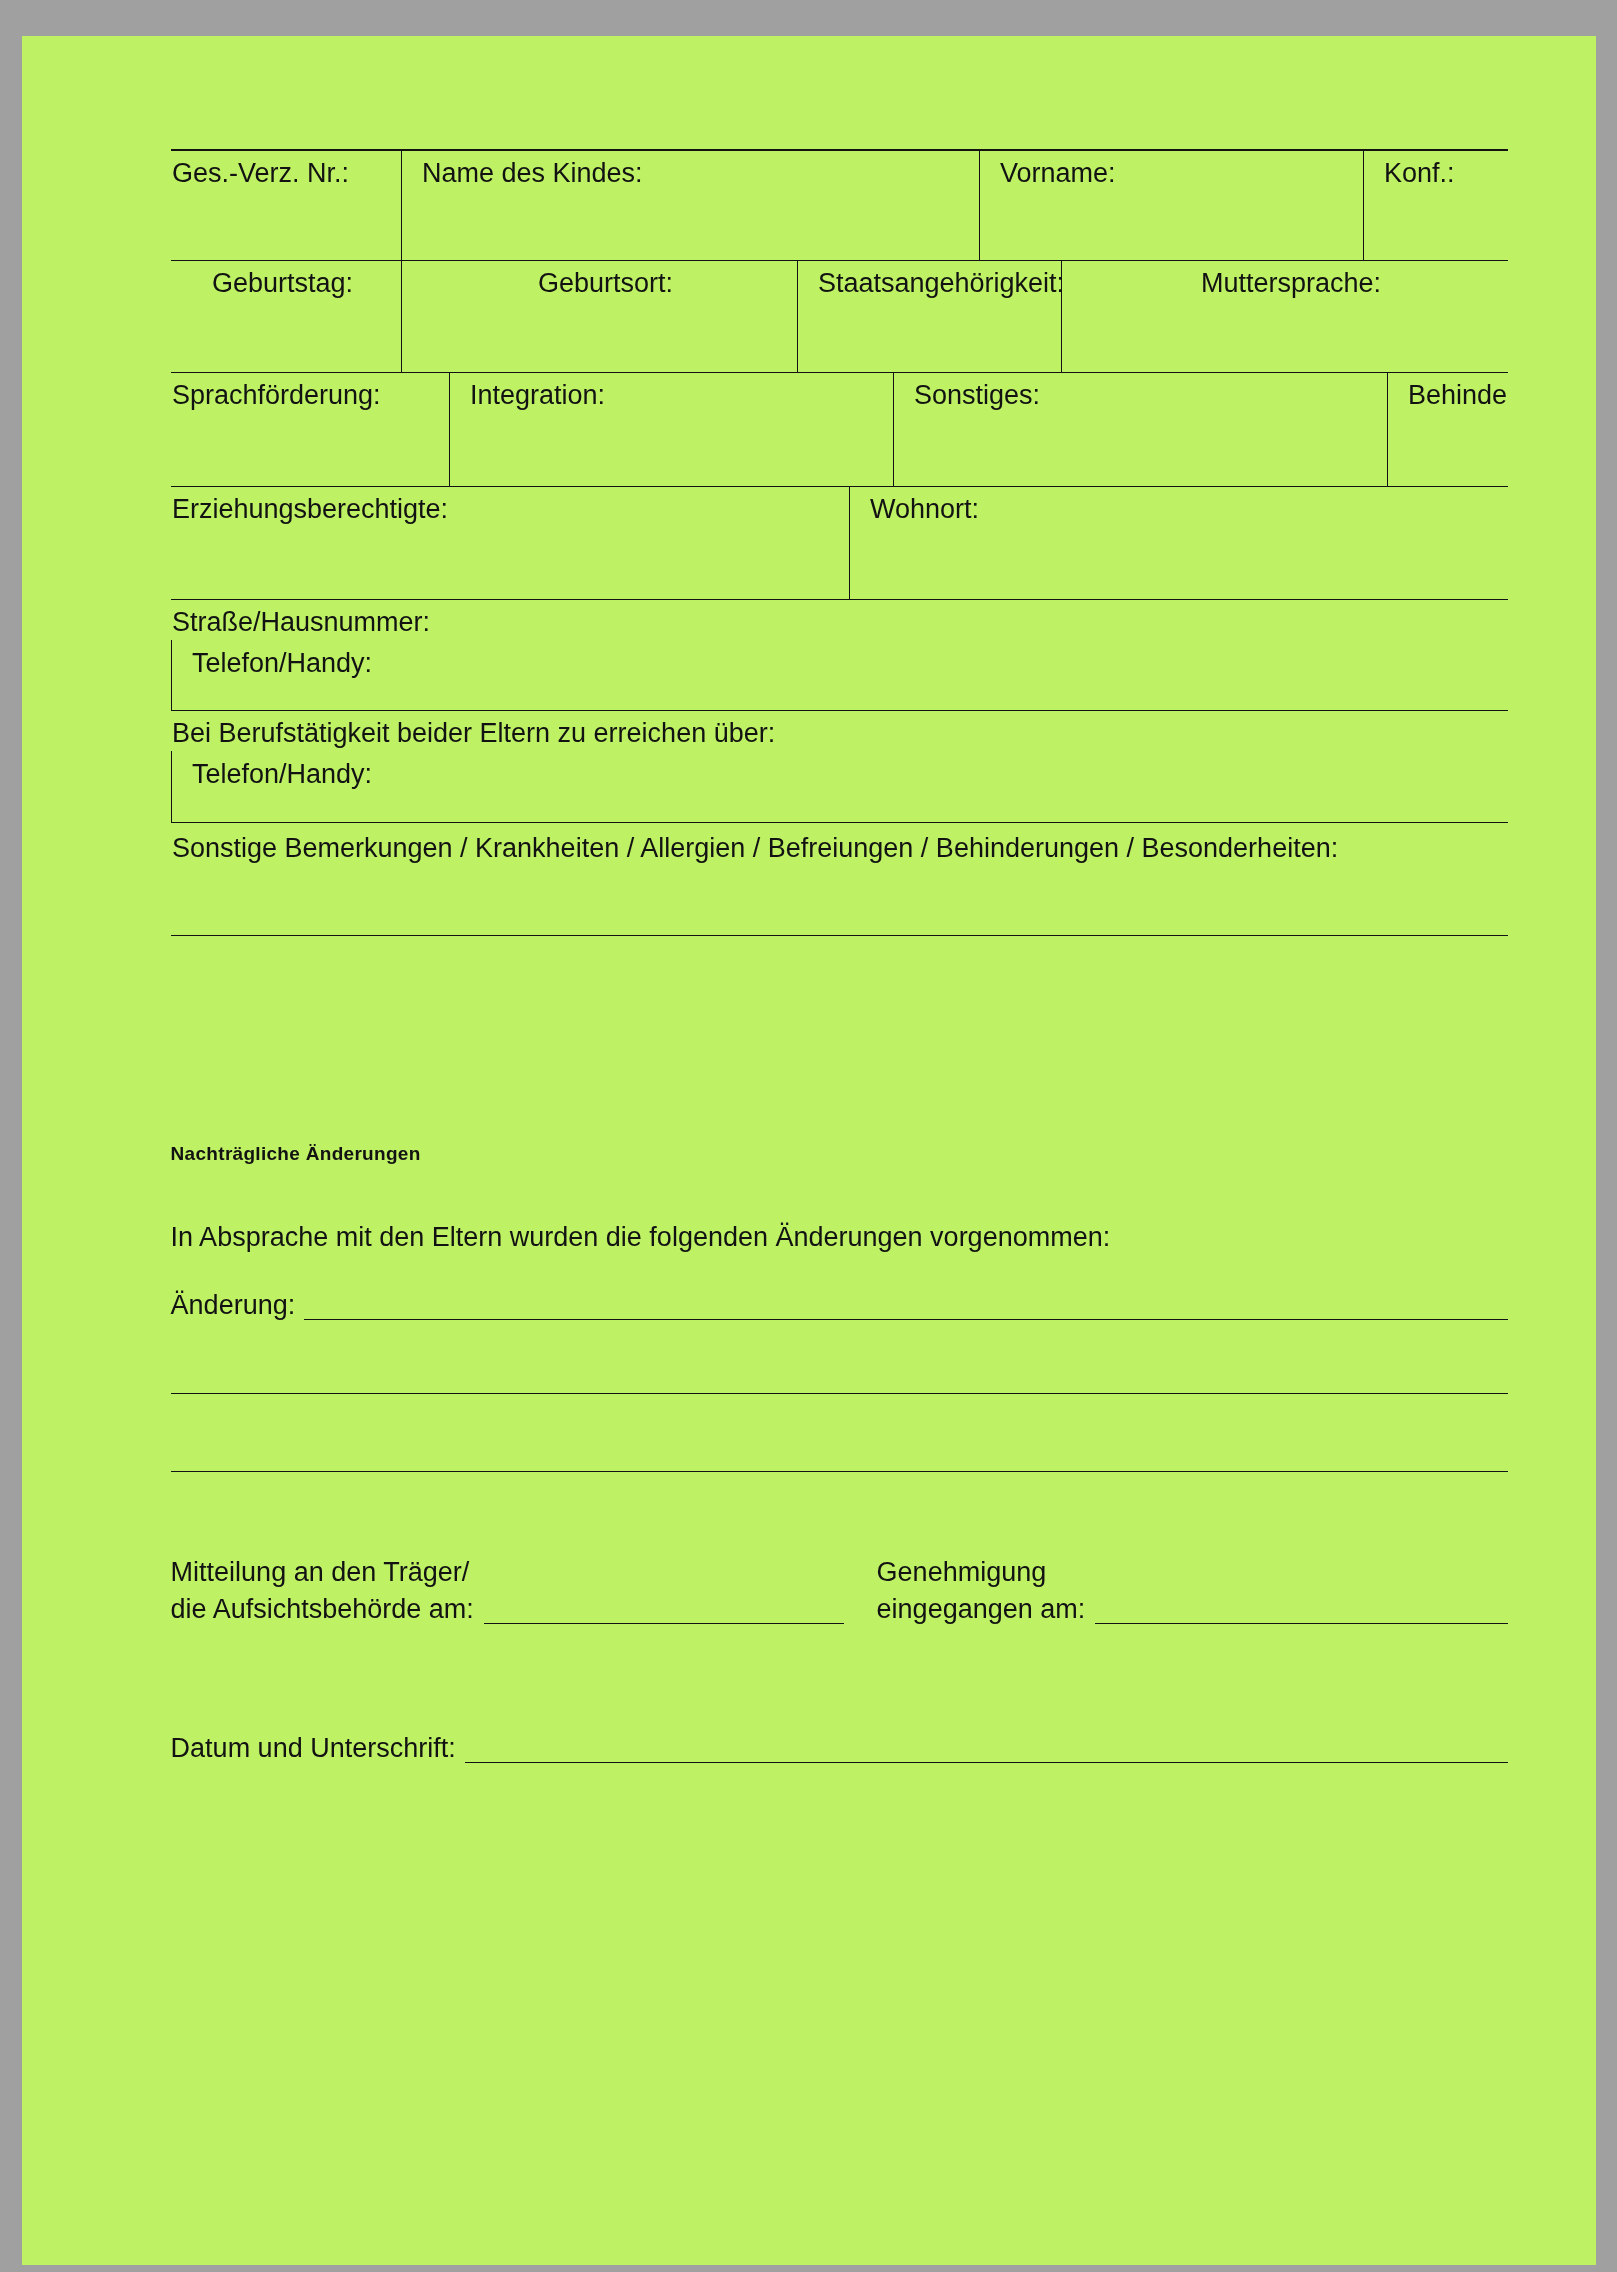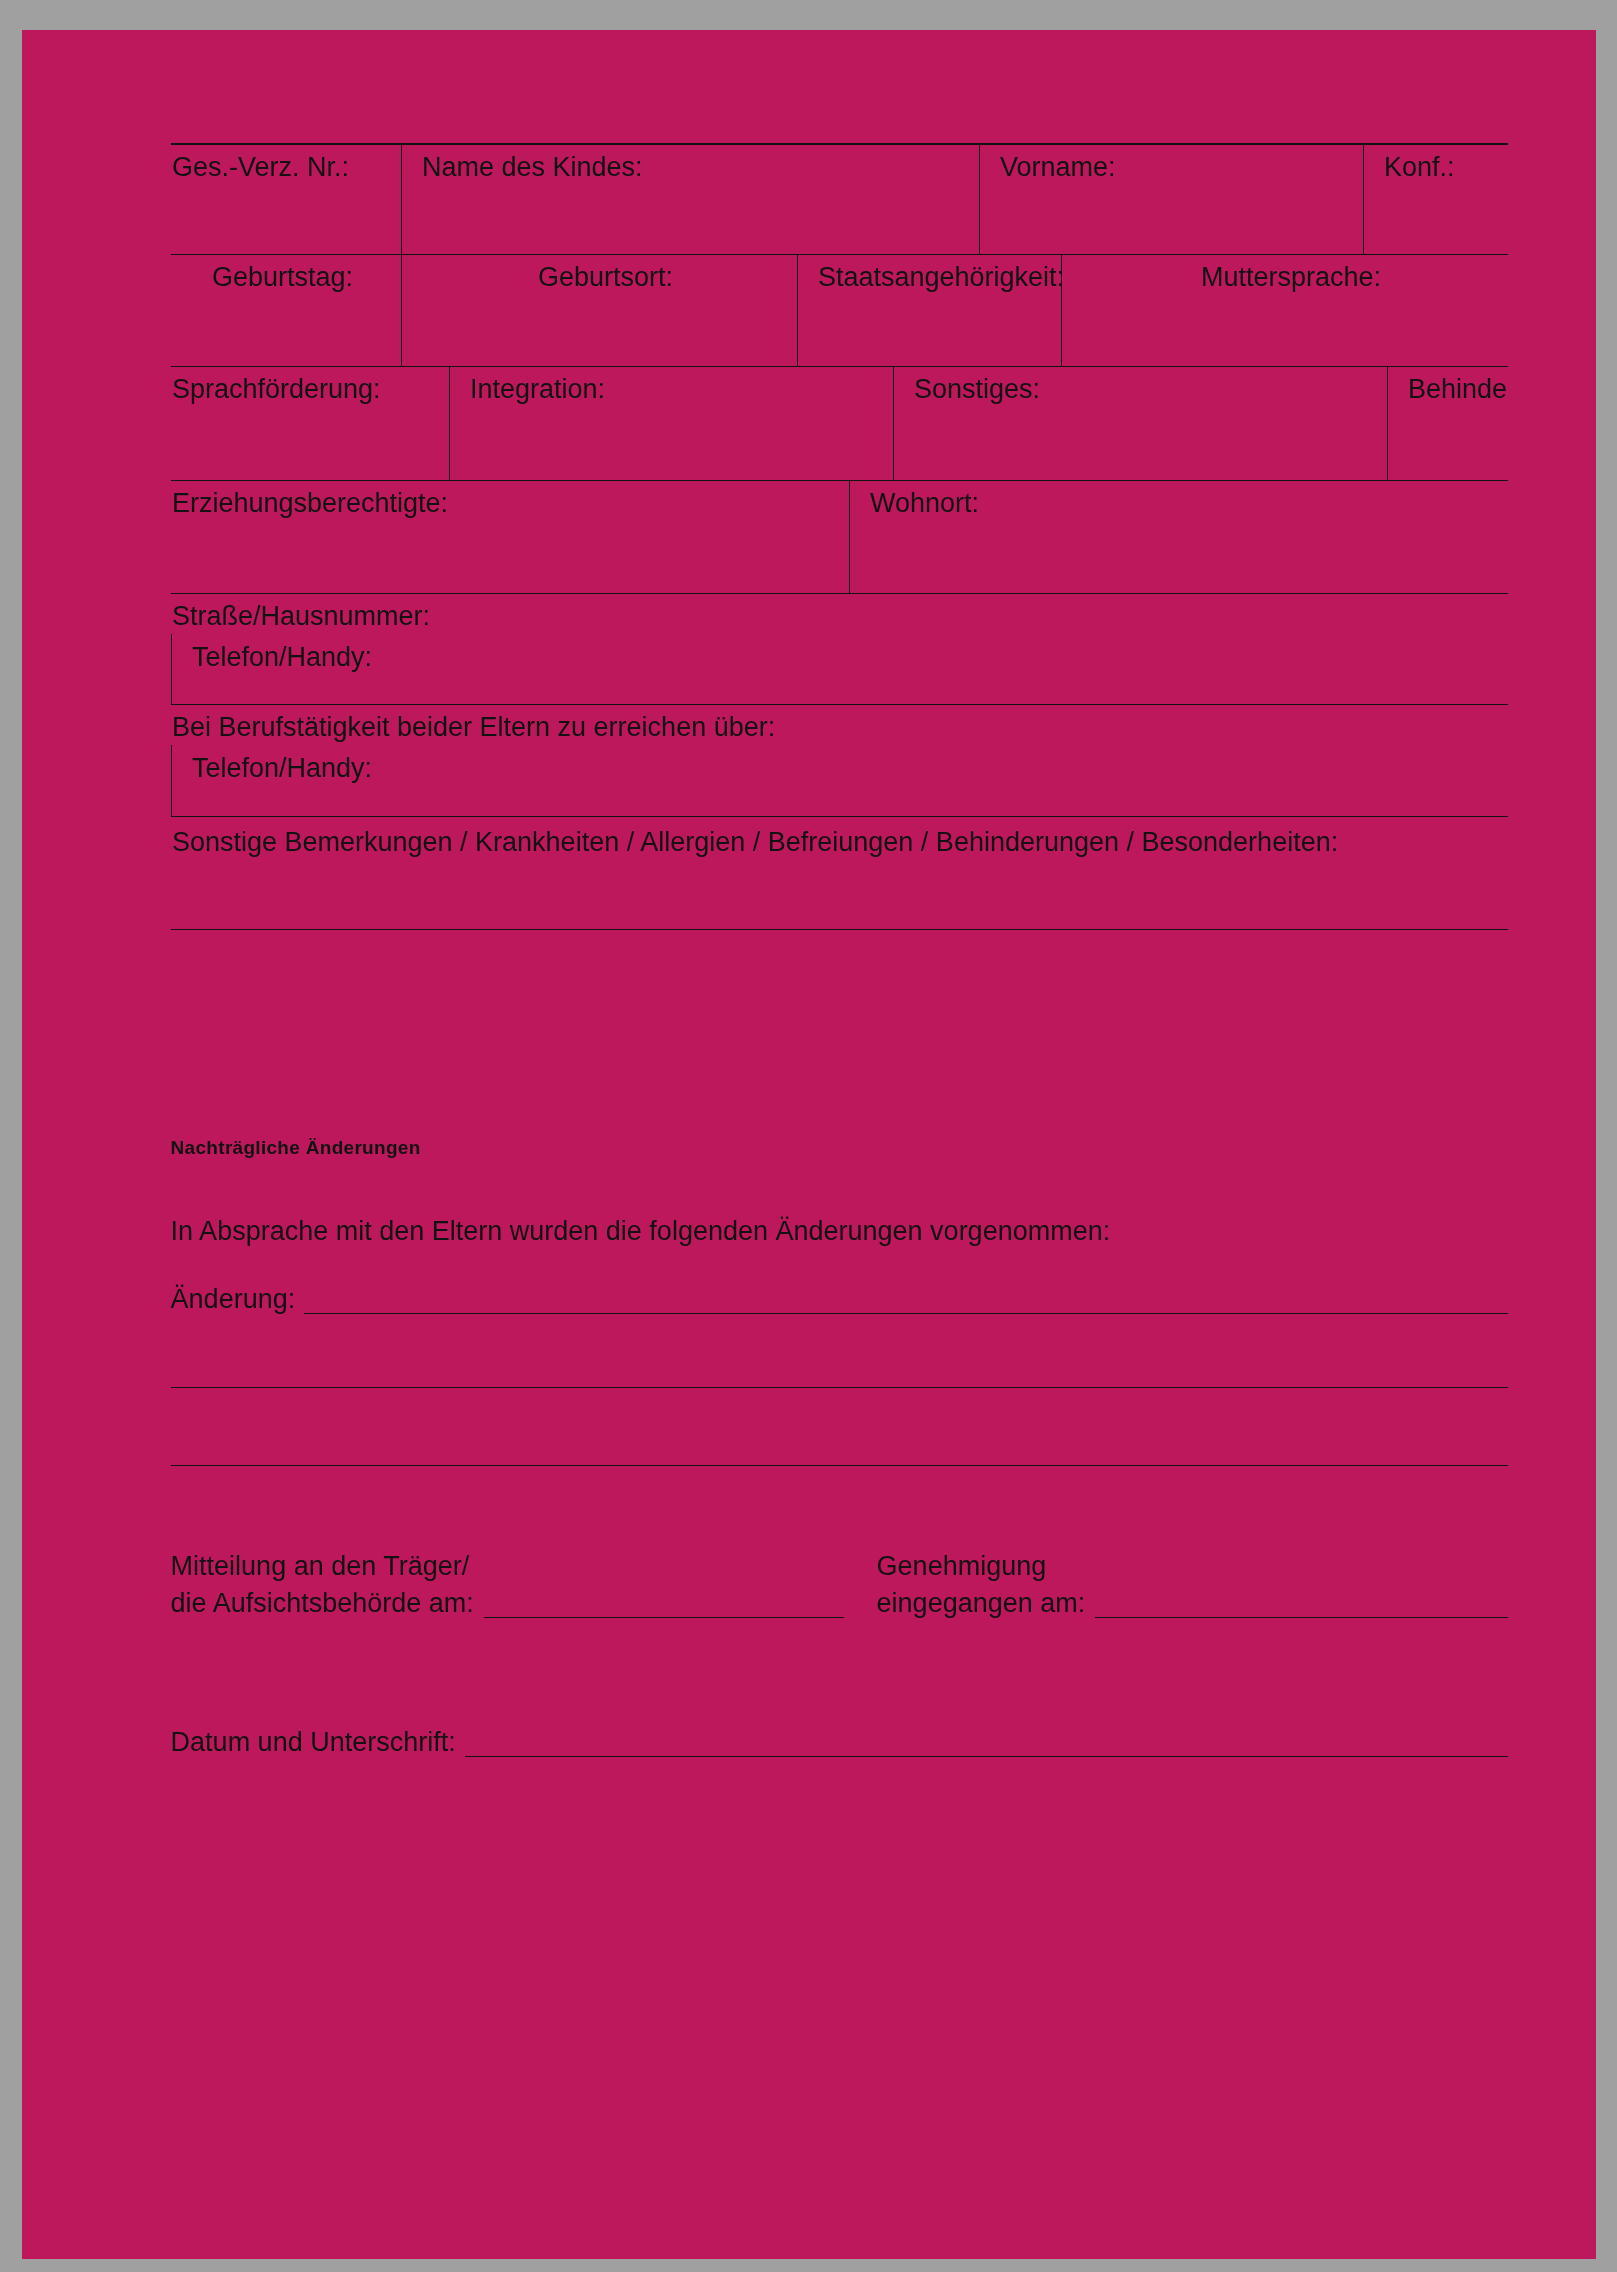--- a/index.html
+++ b/index.html
@@ -5,23 +5,23 @@
   * { margin: 0; padding: 0; box-sizing: border-box; }
   html, body { width: 1617px; height: 2273px; }
   body {
     background: #a0a0a0;
     font-family: "Liberation Sans", sans-serif;
     color: #121212;
     position: relative;
   }
   .page {
     position: absolute;
-    left: 21.6px; top: 30px;
+    left: 21.6px; top: 36px;
     width: 1574px; height: 2229px;
-    background: #be185d;
+    background: #bef264;
   }
 
   
   .form-table {
     position: absolute;
     left: 149px; top: 113px;
     width: 1337px;
     border-top: 2.5px solid #121212;
   }
   .trow { display: flex; border-bottom: 1.3px solid #121212; }

